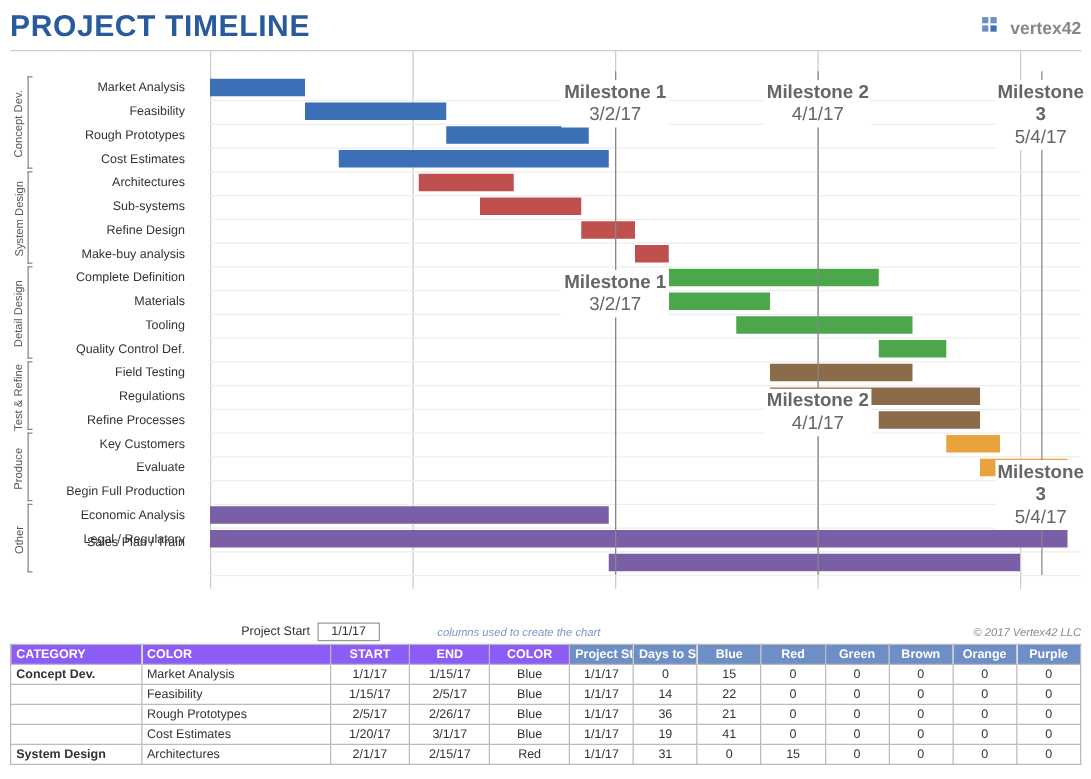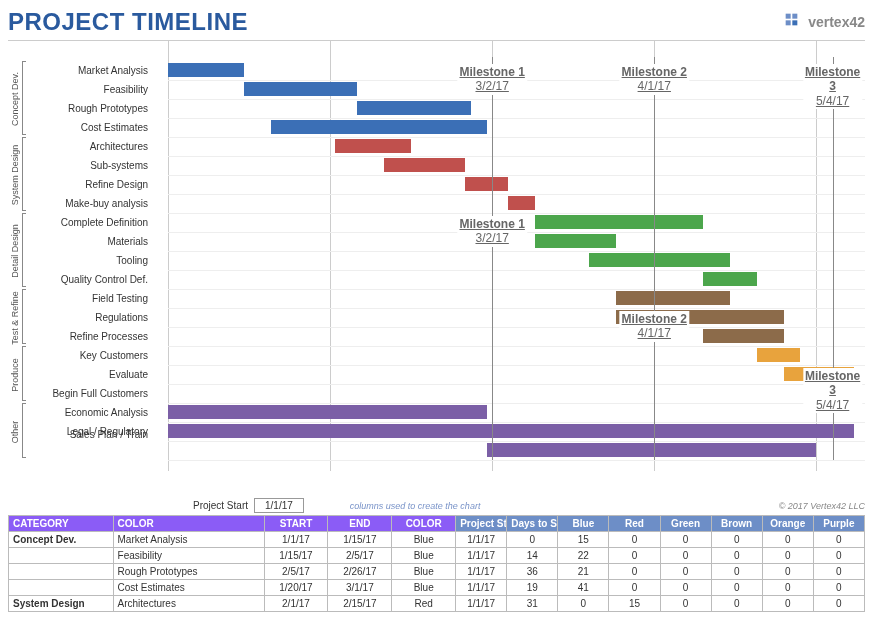--- a/index.html
+++ b/index.html
@@ -22,21 +22,21 @@
   .gantt { position:relative; margin-left:160px; height:430px;}
   .grid-line { position:absolute; top:0; bottom:0; width:1px; background:#ccc;}
   .row { position:absolute; left:-160px; right:0; height:19px; display:flex;}
   .row-label { width:150px; text-align:right; padding-right:10px; font-size:10px; line-height:19px; color:#333;}
   .row-grid { position:absolute; left:0; right:0; top:50%; height:1px; background:#eee;}
   .bar { position:absolute; height:14px; top:2px;}
   .phase-label { position:absolute; left:-160px; width:14px; display:flex; align-items:center; justify-content:center;}
   .phase-label span { transform: rotate(-90deg); white-space:nowrap; font-size:9px; color:#555;}
   .phase-bracket { position:absolute; left:-146px; width:4px; border-left:1px solid #888; border-top:1px solid #888; border-bottom:1px solid #888;}
   .milestone { position:absolute; top:0; bottom:0; width:1px; background:#888;}
-  .milestone-lbl { position:absolute; font-size:12px; color:#666; text-align:center; line-height:1.2; transform:translateX(-50%); background:#fff; padding:1px 2px;text-decoration:underline;}
+  .milestone-lbl { position:absolute; font-size:15px; color:#666; text-align:center; line-height:1.2; transform:translateX(-50%); background:#fff; padding:1px 2px;}
   .c-blue { background:#3b6fb6;} .c-red{background:#c0504d;} .c-green{background:#4ca64c;}
   .c-brown{background:#8c6b4a;} .c-orange{background:#e8a33d;} .c-purple{background:#7b5fa6;}
   .spreadsheet { margin-top:8px; font-size:10px;}
   .ps-row { display:flex; align-items:center; gap:6px; margin-bottom:2px;}
   .ps-row .lbl{ margin-left:170px; text-align:right; width:70px;}
   .ps-row .val{ border:1px solid #999; padding:1px 10px;}
   .copy { margin-left:auto; color:#888; font-style:italic; font-size:9px;}
   .hint { color:#7a94c9; font-style:italic; font-size:9px; margin-left:40px;}
   table { border-collapse: collapse; width:100%; table-layout:fixed;}
   th, td { border:1px solid #bbb; padding:2px 4px; text-align:center; font-size:10px; overflow:hidden; white-space:nowrap;}
@@ -166,21 +166,21 @@
         <div class="row-label">Key Customers</div>
       </div>
       <div class="row-grid" style="top: 324px; position: absolute; left: 0px; right: 0px; height: 1px; background: rgb(238, 238, 238);"></div>
       <div class="bar c-orange" style="left: 588.938px; width: 43.2248px; top: 307px;"></div>
       <div class="row" style="top: 324px;">
         <div class="row-label">Evaluate</div>
       </div>
       <div class="row-grid" style="top: 343px; position: absolute; left: 0px; right: 0px; height: 1px; background: rgb(238, 238, 238);"></div>
       <div class="bar c-orange" style="left: 615.953px; width: 70.2403px; top: 326px;"></div>
       <div class="row" style="top: 343px;">
-        <div class="row-label">Begin Full Customers</div>
+        <div class="row-label">Begin Full Production</div>
       </div>
       <div class="row-grid" style="top: 362px; position: absolute; left: 0px; right: 0px; height: 1px; background: rgb(238, 238, 238);"></div>
       <div class="bar c-orange" style="left: 675.388px; width: 16.2093px; top: 345px;"></div>
       <div class="phase-bracket" style="top: 305px; height: 55px;"></div>
       <div class="phase-label" style="top: 305px; height: 57px;">
         <span>Produce</span>
       </div>
       <div class="row" style="top: 362px;">
         <div class="row-label">Economic Analysis</div>
       </div>

